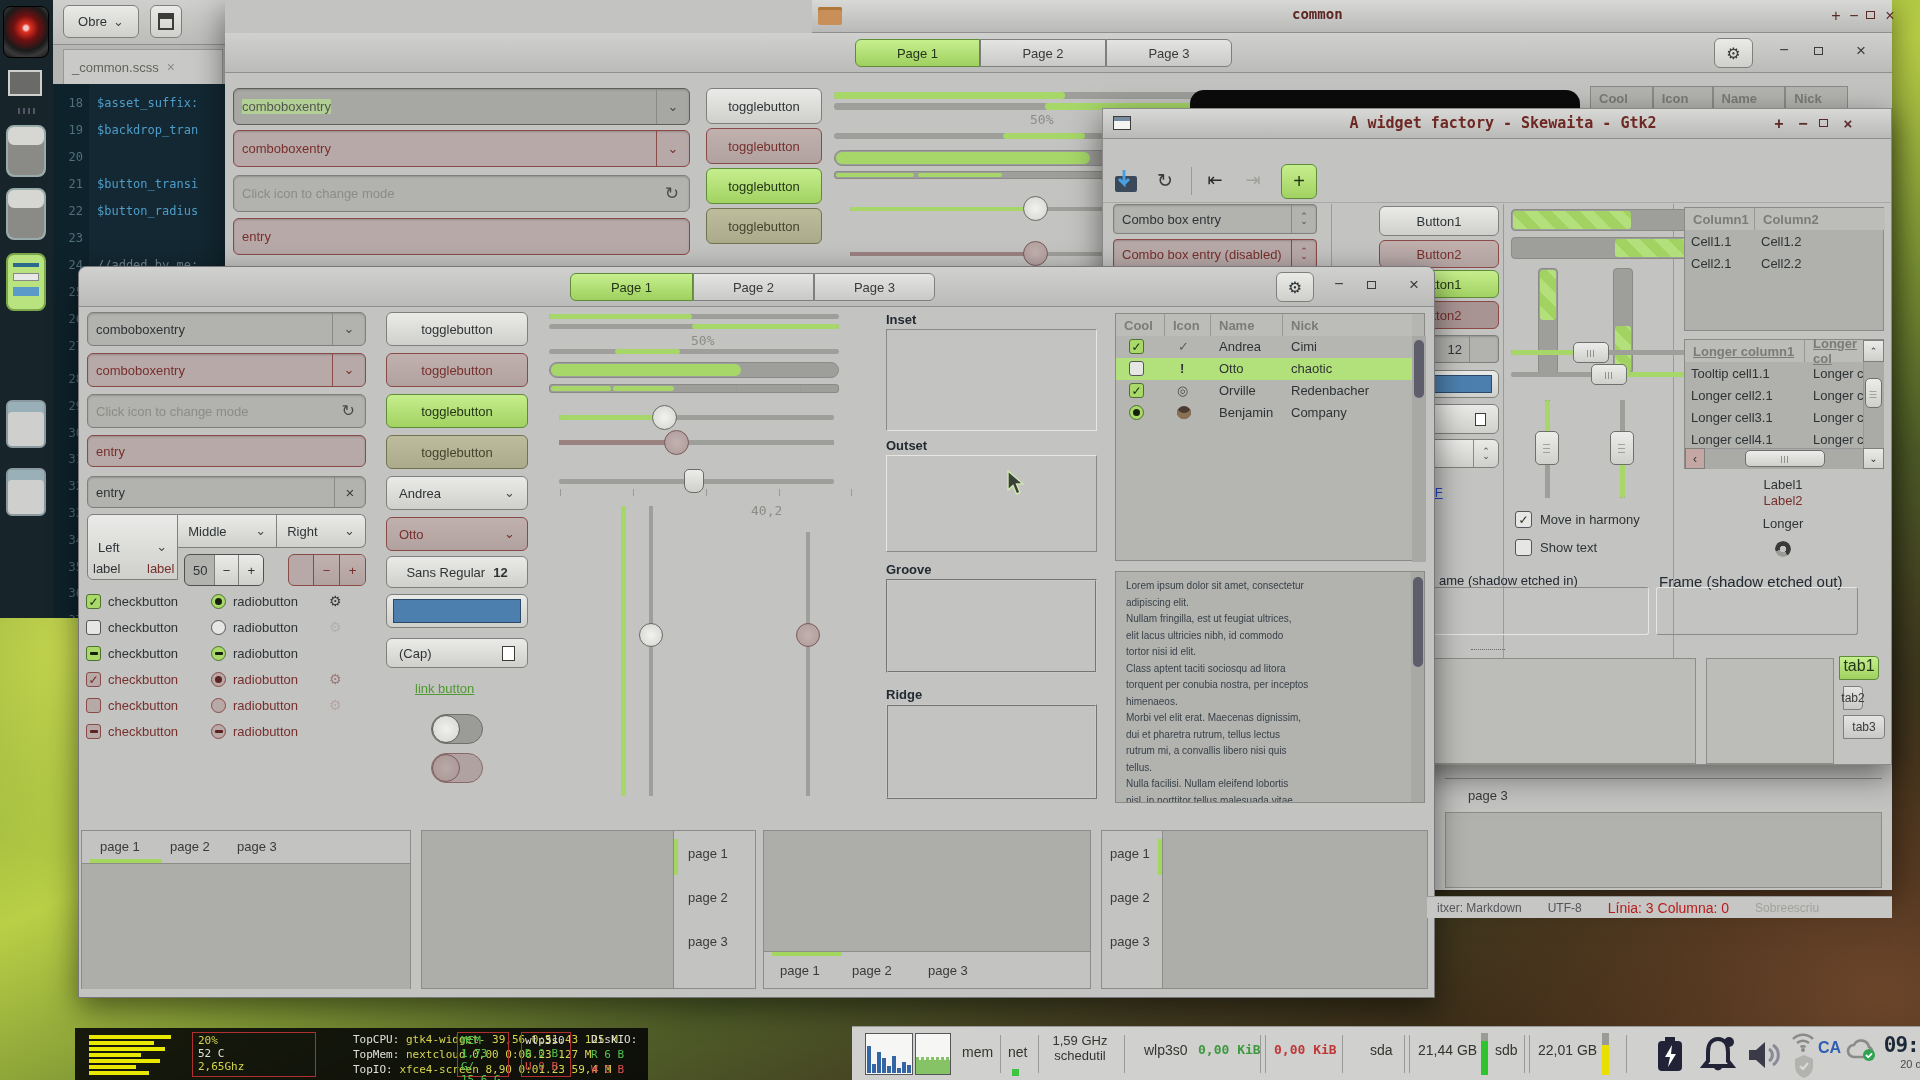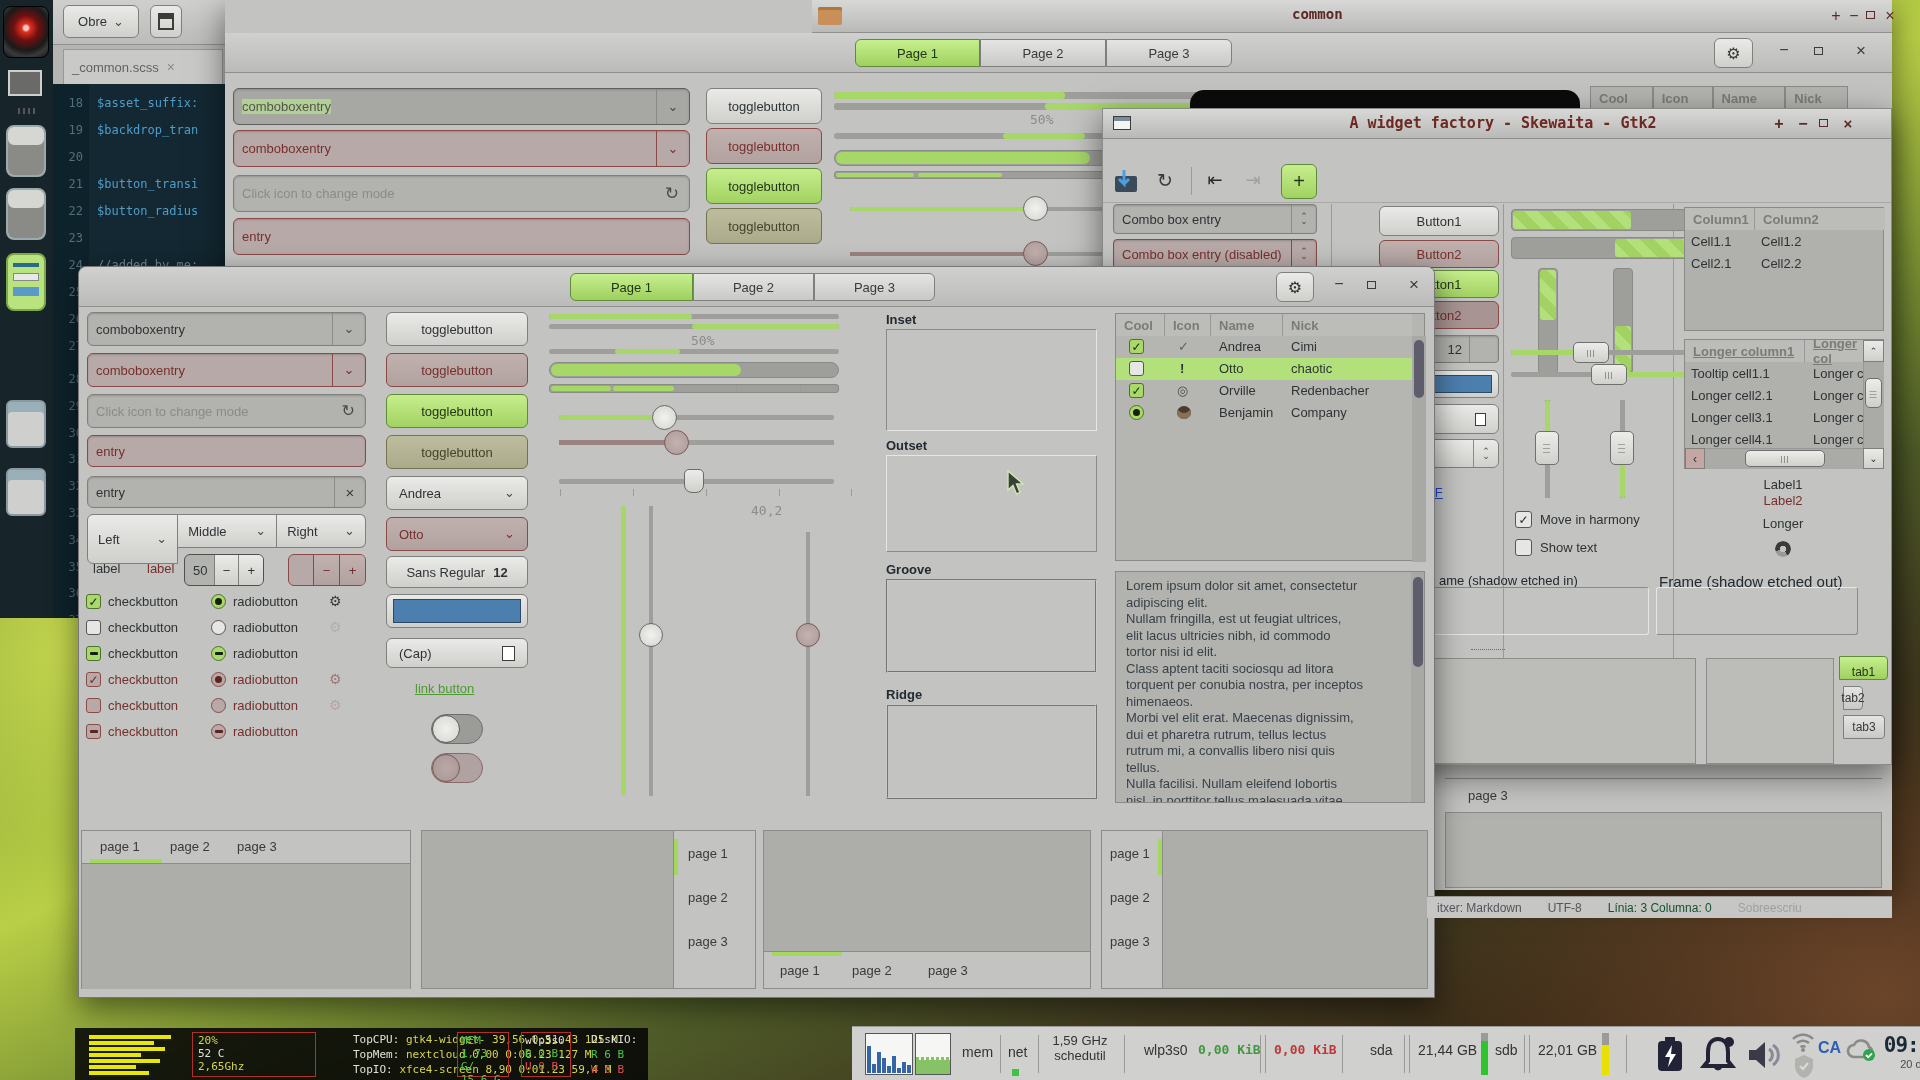--- a/index.html
+++ b/index.html
@@ -389,21 +389,21 @@
   <div class="w" style="left:672px;top:432px;width:16px;height:16px;border-radius:50%;background:conic-gradient(#3a3a38 0 40%,#9a9a96 40% 70%,#3a3a38 70% 100%);-webkit-mask:radial-gradient(circle,transparent 0 3px,#000 3px);mask:radial-gradient(circle,transparent 0 3px,#000 3px)"></div>
 
   <div class="w tx frl" style="left:336px;top:464px;font-weight:normal;font-size:13px">ame (shadow etched in)</div>
   <div class="w fr-in" style="left:230px;top:478px;width:316px;height:48px;border-radius:3px"></div>
   <div class="w tx frl" style="left:556px;top:464px;font-weight:normal;font-size:15px">Frame (shadow etched out)</div>
   <div class="w fr-out" style="left:553px;top:478px;width:202px;height:48px;border-radius:3px"></div>
   <div class="w" style="left:368px;top:540px;width:34px;height:0;border-top:1px dotted #6a6a66"></div>
 
   <div class="w nbc" style="left:230px;top:549px;width:363px;height:106px;background:#bcbcb8"></div>
   <div class="w nbc" style="left:603px;top:549px;width:128px;height:106px;background:#bcbcb8"></div>
-  <div class="w tabg" style="left:736px;top:547px;width:49px;height:24px;display:flex;align-items:flex-end;justify-content:center;font-size:12px;border-radius:0 4px 4px 0">
+  <div class="w tabg" style="left:736px;top:547px;width:40px;height:24px;display:flex;align-items:flex-start;justify-content:center;font-size:16px;border-radius:0 4px 4px 0">
         <span>tab1</span>
       </div>
   <div class="w tabn" style="left:740px;top:577px;width:20px;height:24px;display:flex;align-items:center;justify-content:center;font-size:12px;border-radius:0 4px 4px 0">
         <span>tab2</span>
       </div>
   <div class="w tabn" style="left:740px;top:606px;width:42px;height:24px;display:flex;align-items:center;justify-content:center;font-size:12px;border-radius:0 4px 4px 0">
         <span>tab3</span>
       </div>
 </div>
 
@@ -445,21 +445,21 @@
   <div class="entry w red" style="left:8px;top:168px;width:279px;height:32px">
         <span class="tx">entry</span>
       </div>
   <div class="entry w" style="left:8px;top:209px;width:279px;height:32px">
         <span class="tx">entry</span>
     <div class="dd" style="width:30px">
           <span style="font-size:15px;color:#3a3a38">×</span>
         </div>
       </div>
   <div class="w" style="left:8px;top:247px;width:279px;height:32px;display:flex">
-    <div class="btn" style="width:95px;height:32px;border-radius:6px 0 0 6px;justify-content:space-between;padding:8px 10px">
+    <div class="btn" style="width:95px;height:32px;border-radius:6px 0 0 6px;justify-content:space-between;padding:16px 10px">
           <span>Left</span>
           <span class="chev">⌄</span>
         </div>
     <div class="btn" style="width:107px;height:32px;border-radius:0;border-left:none;justify-content:space-between;padding:0 10px">
           <span>Middle</span>
           <span class="chev">⌄</span>
         </div>
     <div class="btn" style="width:93px;height:32px;border-radius:0 6px 6px 0;border-left:none;justify-content:space-between;padding:0 10px">
           <span>Right</span>
           <span class="chev">⌄</span>
@@ -672,21 +672,21 @@
           </span>
       <span class="w" style="left:61px;top:4px;width:14px;height:13px;border-radius:50%;background:#4a3a30;box-shadow:inset 0 -6px 0 #8a7055"></span>
       <span class="w cell" style="left:103px;top:3px">Benjamin</span>
       <span class="w cell" style="left:175px;top:3px">Company</span>
     </div>
     <div class="w" style="left:296px;top:22px;width:14px;height:226px;background:#a8a8a4"></div>
     <div class="w" style="left:298px;top:26px;width:10px;height:58px;border-radius:5px;background:#5d5d6c"></div>
   </div>
 
   <div class="w" style="left:1036px;top:304px;width:310px;height:232px;background:#b2b2ae;border:1px solid #8a8a86;overflow:hidden">
-    <div style="padding:6px 10px;font-size:13px;line-height:16.5px;color:#39424a">
+    <div style="padding:6px 10px;font-size:10px;line-height:16.5px;color:#39424a">
       <div class="tx">Lorem ipsum dolor sit amet, consectetur</div>
       <div class="tx">adipiscing elit.</div>
       <div class="tx">Nullam fringilla, est ut feugiat ultrices,</div>
       <div class="tx">elit lacus ultricies nibh, id commodo</div>
       <div class="tx">tortor nisi id elit.</div>
       <div class="tx">Class aptent taciti sociosqu ad litora</div>
       <div class="tx">torquent per conubia nostra, per inceptos</div>
       <div class="tx">himenaeos.</div>
       <div class="tx">Morbi vel elit erat. Maecenas dignissim,</div>
       <div class="tx">dui et pharetra rutrum, tellus lectus</div>
@@ -725,21 +725,21 @@
     <span class="w nbt" style="left:8px;top:59px">page 2</span>
     <span class="w nbt" style="left:8px;top:103px">page 3</span>
     <div class="w gind" style="left:56px;top:8px;width:4px;height:36px"></div>
     <div class="w" style="left:60px;top:0;width:265px;height:157px;background:#adada9;border-left:1px solid #8c8c88"></div>
   </div>
 </div>
 
 <div class="w" style="left:1427px;top:896px;width:465px;height:22px;background:#c6c6c4;border-top:1px solid #9a9a98;display:flex;align-items:center;gap:26px;padding-left:10px">
   <span class="tx" style="font-size:12px;color:#55555a">itxer: Markdown</span>
   <span class="tx" style="font-size:12px;color:#55555a">UTF-8</span>
-  <span class="tx" style="font-size:12px;color:#14532d">Línia: 3 Columna: 0</span>
+  <span class="tx" style="font-size:14px;color:#b91c1c">Línia: 3 Columna: 0</span>
   <span class="tx" style="font-size:12px;color:#a0a09c">Sobreescriu</span>
 </div>
 
 <svg class="w" style="left:1006px;top:470px" width="22" height="26" viewBox="0 0 22 26">
   <path d="M2,1 L2,20 L7,15.5 L10.5,24 L14,22.4 L10.5,14 L17,14 Z" fill="#3a3f3a" stroke="#cfe8b0" stroke-width="1.4"></path>
 </svg>
 
 <div class="w mo" style="left:75px;top:1028px;width:573px;height:52px;background:rgba(6,6,6,.88)">
   <div class="w" style="left:14px;top:6px;width:86px;height:40px">
     <div style="height:4px;margin:1px 0;background:#e8e800;width:95%"></div>

